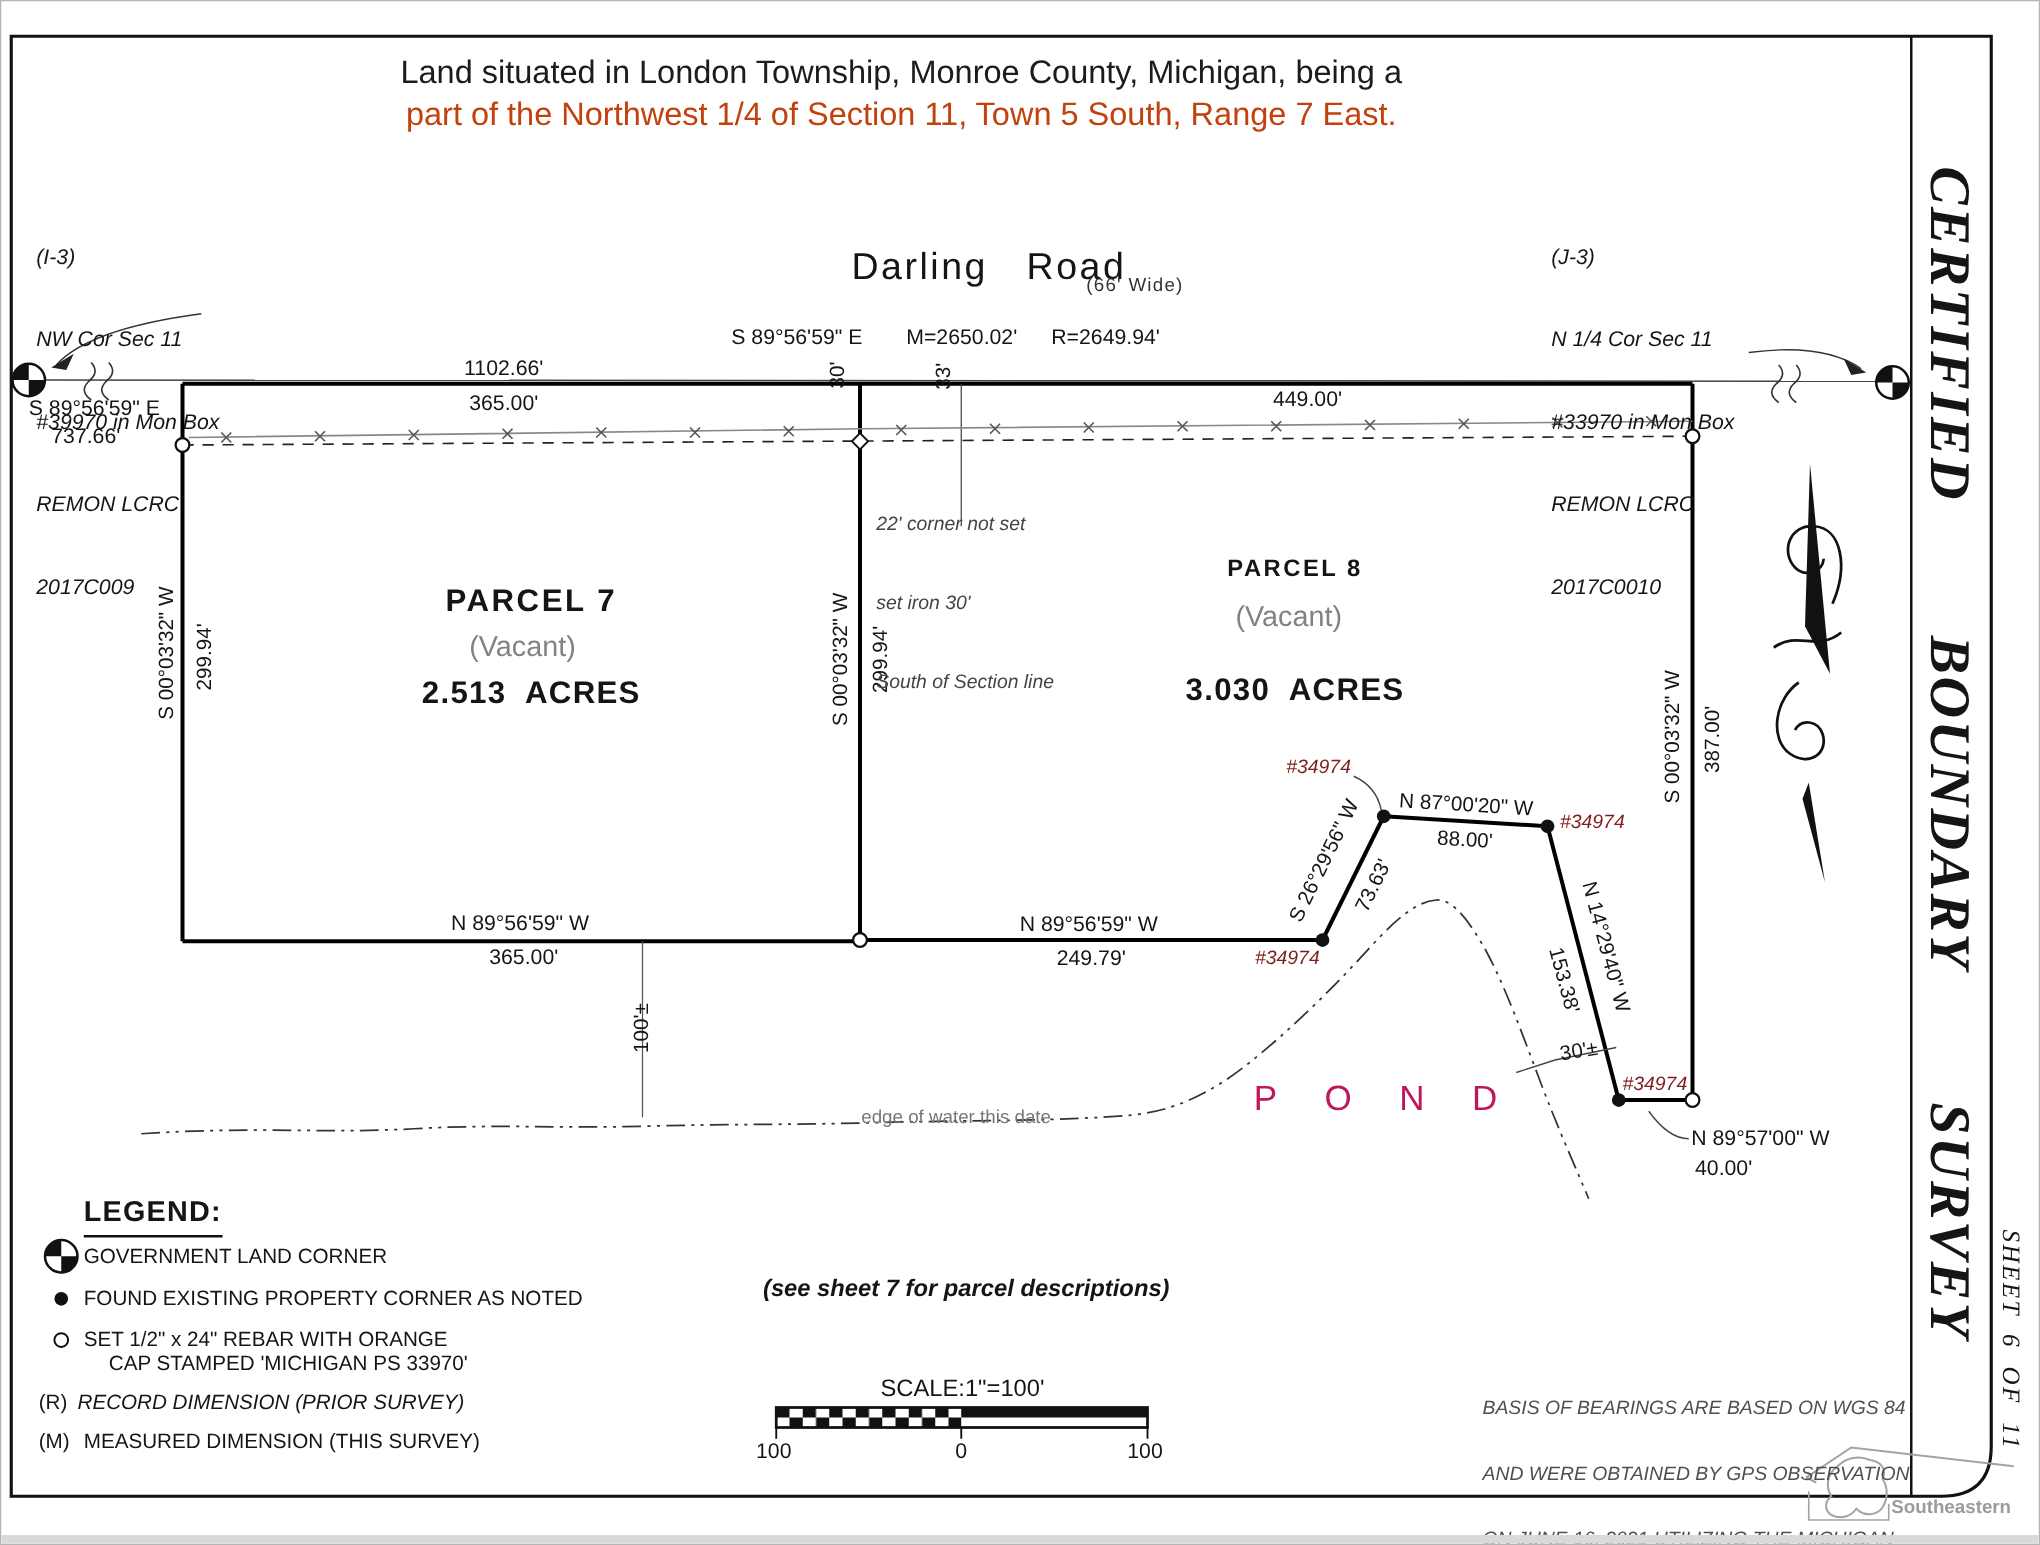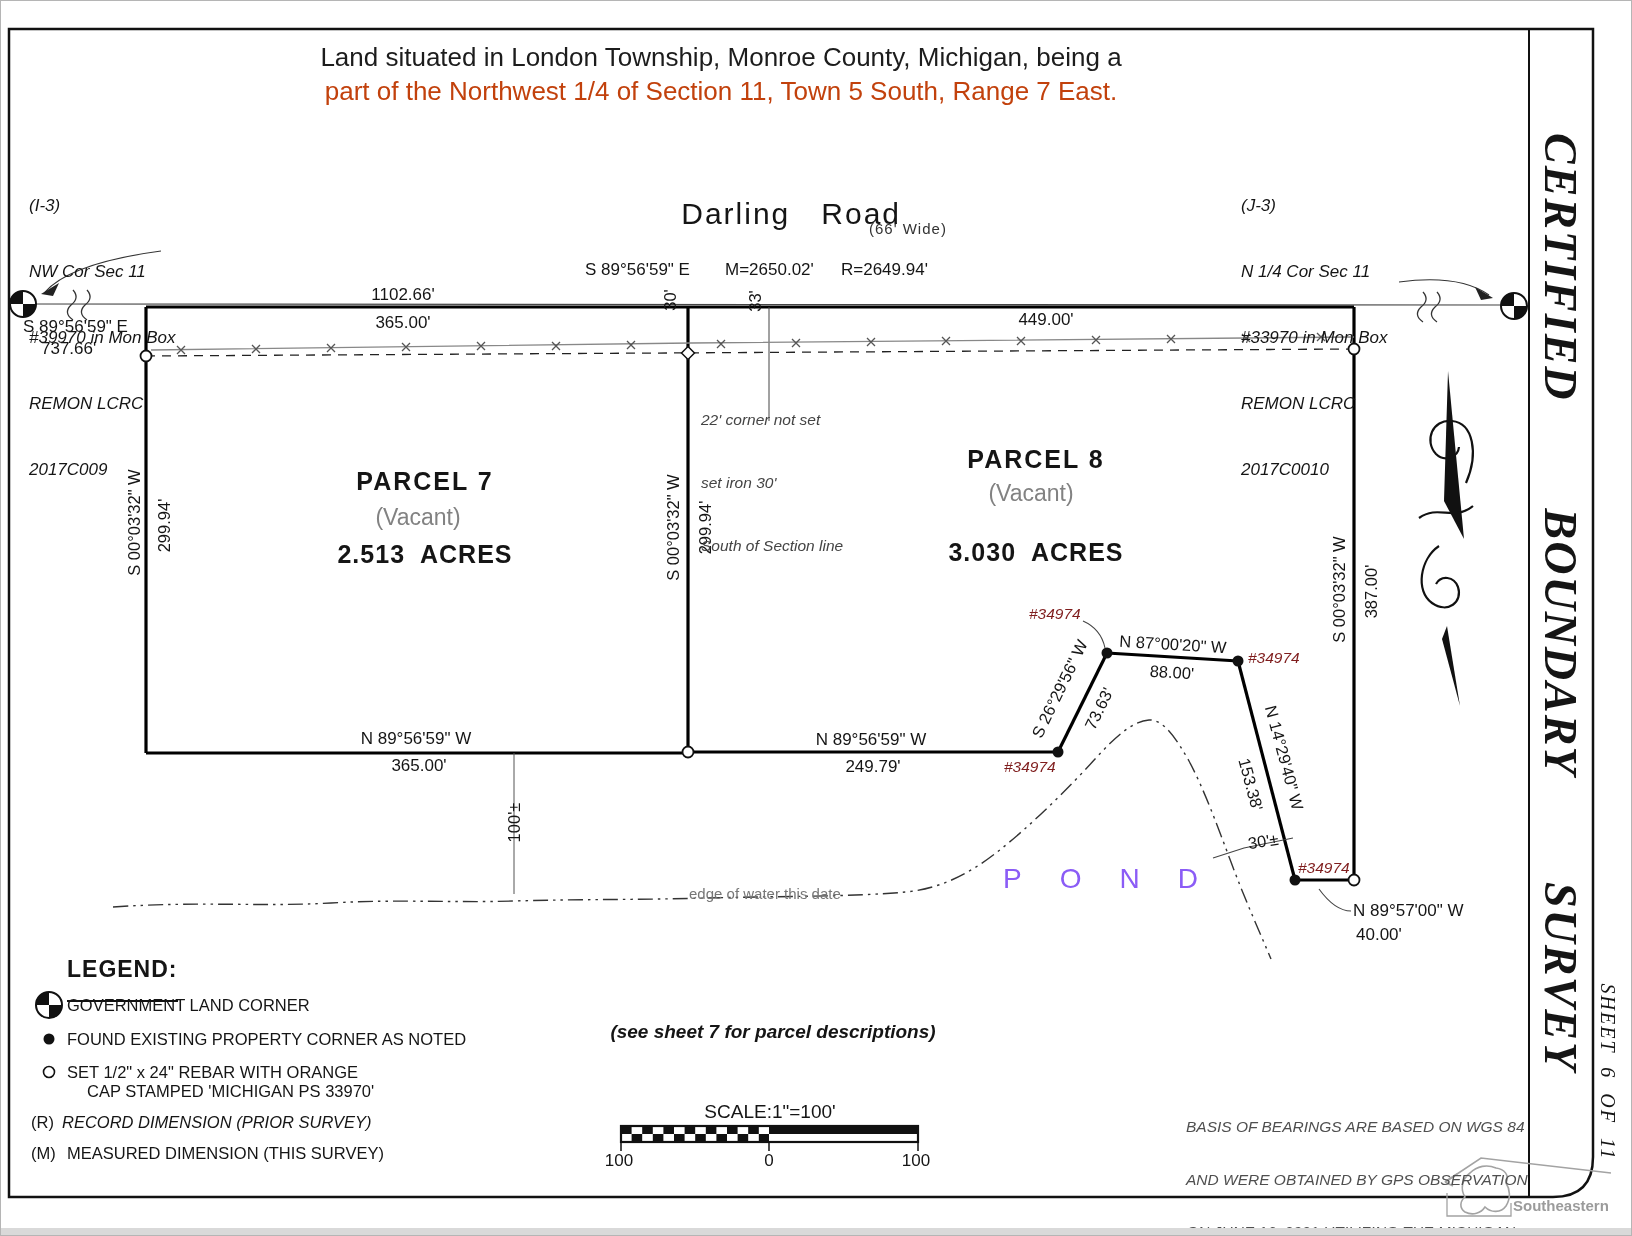--- a/index.html
+++ b/index.html
@@ -183,21 +183,21 @@
   <div class="lbl vdim c rot" style="left:112px;top:516px;width:100px;height:17px;transform:rotate(-90deg);">299.94'</div>
   <div class="lbl vdim c rot" style="left:591px;top:518px;width:160px;height:17px;transform:rotate(-90deg);">S 00°03'32" W</div>
   <div class="lbl vdim c rot" style="left:653px;top:518px;width:100px;height:17px;transform:rotate(-90deg);">299.94'</div>
   <div class="lbl vdim c rot" style="left:1257px;top:580px;width:160px;height:17px;transform:rotate(-90deg);">S 00°03'32" W</div>
   <div class="lbl vdim c rot" style="left:1319px;top:582px;width:100px;height:17px;transform:rotate(-90deg);">387.00'</div>
 
   <div class="lbl c" style="left:324px;top:466px;width:200px;font-size:25px;font-weight:600;letter-spacing:2px;">PARCEL 7</div>
   <div class="lbl c" style="left:317px;top:503px;width:200px;font-size:23px;color:#828282;">(Vacant)</div>
   <div class="lbl c" style="left:304px;top:539px;width:240px;font-size:25px;font-weight:700;letter-spacing:1px;">2.513  ACRES</div>
 
-  <div class="lbl c" style="left:935px;top:444px;width:200px;font-size:25px;font-weight:600;letter-spacing:2px;">PARCEL 8</div>
+  <div class="lbl c" style="left:935px;top:444px;width:200px;font-size:19px;font-weight:600;letter-spacing:2px;">PARCEL 8</div>
   <div class="lbl c" style="left:930px;top:479px;width:200px;font-size:23px;color:#828282;">(Vacant)</div>
   <div class="lbl c" style="left:915px;top:517px;width:240px;font-size:25px;font-weight:700;letter-spacing:1px;margin-top:20px;">3.030  ACRES</div>
 
   <div class="lbl i" style="left:700px;top:366px;font-size:15.5px;color:#444;line-height:21px;">
     <div>22' corner not set</div>
     <div>set iron 30'</div>
     <div>South of Section line</div>
   </div>
 
   <div class="lbl dim c" style="left:335px;top:728px;width:160px;">N 89°56'59" W</div>
@@ -215,23 +215,23 @@
   <div class="lbl dim" style="left:1355px;top:924px;">40.00'</div>
   <div class="lbl vdim c rot" style="left:1235px;top:831px;width:54px;height:16px;transform:rotate(-9deg);">30'±</div>
   <div class="lbl vdim c rot" style="left:477px;top:813px;width:70px;height:17px;transform:rotate(-90deg);">100'±</div>
 
   <div class="lbl pin" style="left:1028px;top:604px;">#34974</div>
   <div class="lbl pin" style="left:1247px;top:648px;">#34974</div>
   <div class="lbl pin" style="left:1003px;top:757px;">#34974</div>
   <div class="lbl pin" style="left:1297px;top:858px;">#34974</div>
 
   <div class="lbl" style="left:688px;top:884px;font-size:15px;color:#777;">edge of water this date</div>
-  <div class="lbl" style="left:1002px;top:862px;font-size:28px;color:#8b5cf6;letter-spacing:38px;">POND</div>
-
-  <div class="lbl" style="left:66px;top:955px;font-size:23px;font-weight:700;letter-spacing:1px;border-bottom:2.5px solid #111;padding-bottom:18px;">LEGEND:</div>
+  <div class="lbl" style="left:1002px;top:862px;font-size:28px;color:#be185d;letter-spacing:38px;">POND</div>
+
+  <div class="lbl" style="left:66px;top:955px;font-size:23px;font-weight:700;letter-spacing:1px;border-bottom:2.5px solid #111;padding-bottom:6px;">LEGEND:</div>
   <div class="lbl legtxt" style="left:66px;top:995px;">GOVERNMENT LAND CORNER</div>
   <div class="lbl legtxt" style="left:66px;top:1029px;">FOUND EXISTING PROPERTY CORNER AS NOTED</div>
   <div class="lbl legtxt" style="left:66px;top:1062px;">SET 1/2" x 24" REBAR WITH ORANGE</div>
   <div class="lbl legtxt" style="left:86px;top:1081px;">CAP STAMPED 'MICHIGAN PS 33970'</div>
   <div class="lbl legtxt" style="left:30px;top:1112px;">(R)</div>
   <div class="lbl legtxt" style="left:61px;top:1112px;font-style:italic;">RECORD DIMENSION (PRIOR SURVEY)</div>
   <div class="lbl legtxt" style="left:30px;top:1143px;">(M)</div>
   <div class="lbl legtxt" style="left:66px;top:1143px;">MEASURED DIMENSION (THIS SURVEY)</div>
 
   <div class="lbl c i" style="left:602px;top:1020px;width:340px;font-size:19px;font-weight:700;">(see sheet 7 for parcel descriptions)</div>

